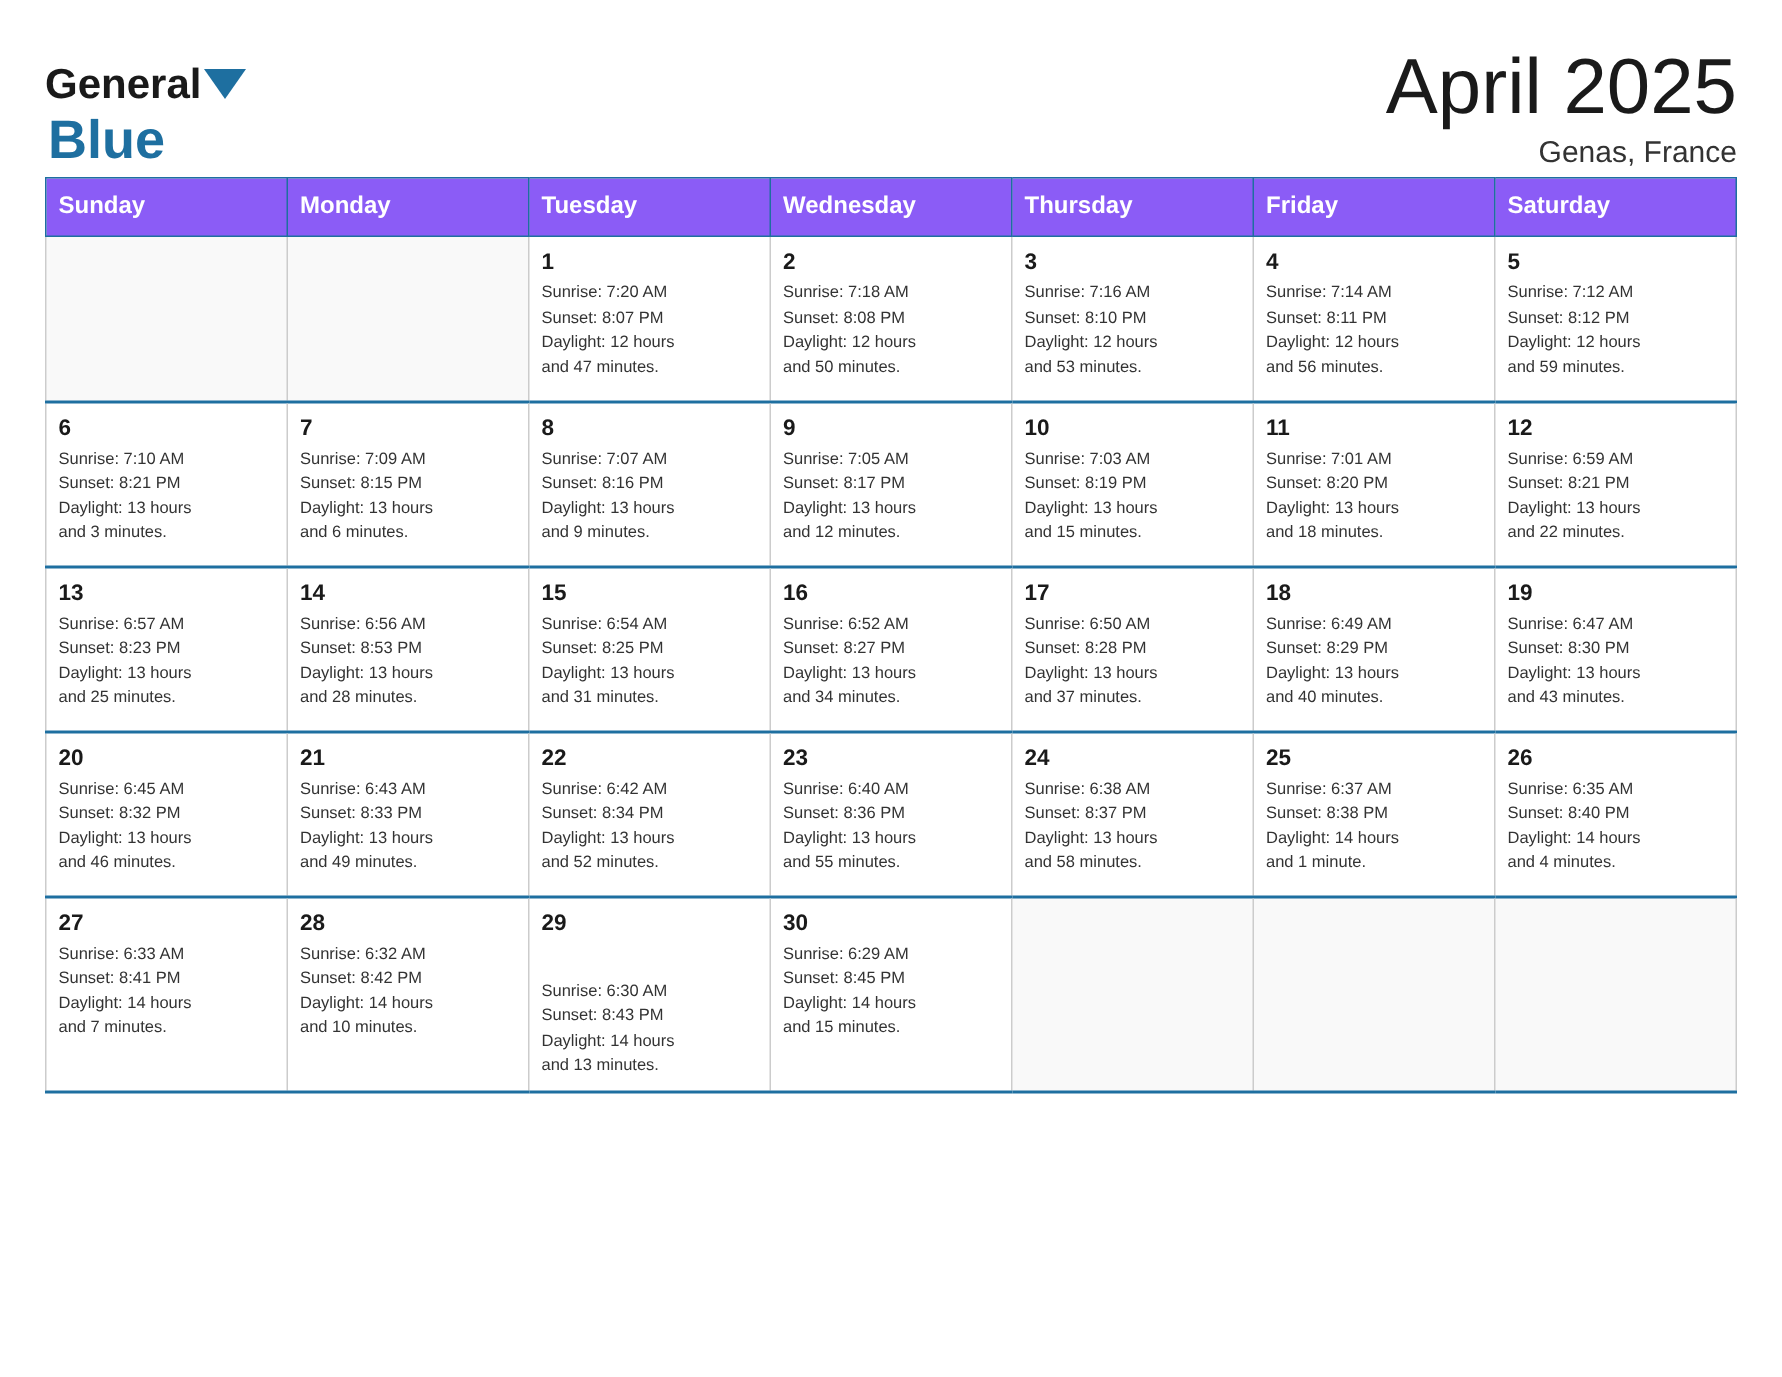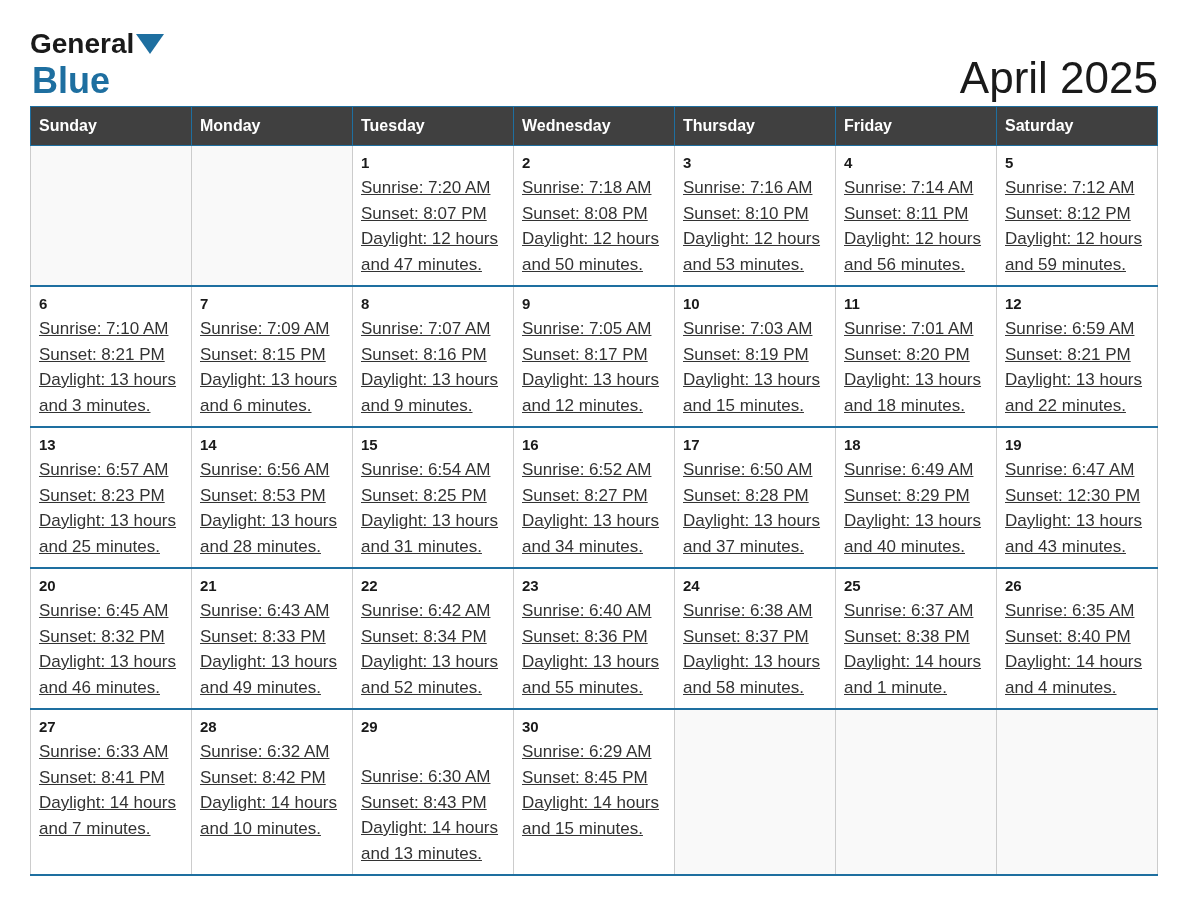--- a/index.html
+++ b/index.html
@@ -43,37 +43,37 @@
       color: #1e6fa0;
       font-size: 36px;
       font-weight: bold;
       margin-top: 2px;
       padding-left: 2px;
     }
     .title-block {
       text-align: right;
     }
     .month-title {
-      font-size: 44px;
+      font-size: 52px;
       font-weight: normal;
       color: #1a1a1a;
       line-height: 1.1;
     }
     .location {
       font-size: 20px;
       color: #333;
       margin-top: 4px;
     }
     table {
       width: 100%;
       border-collapse: collapse;
       table-layout: fixed;
     }
     thead tr th {
-      background-color: #404040;
+      background-color: #8b5cf6;
       color: #fff;
       padding: 10px 8px;
       text-align: left;
       font-size: 16px;
       font-weight: bold;
       border: 1px solid #1e6fa0;
     }
     tbody tr td {
       border: 1px solid #ccc;
       vertical-align: top;
@@ -89,24 +89,23 @@
       background: #fff;
     }
     .day-number {
       font-size: 15px;
       font-weight: bold;
       color: #1a1a1a;
       display: block;
       margin-bottom: 4px;
     }
     .day-info {
-      font-size: 17px;
+      font-size: 11px;
       color: #333;
       line-height: 1.5;
-      text-decoration: underline;
     }
     .empty-cell {
       background: #f9f9f9 !important;
     }
     tbody tr td {
       border-bottom: 2px solid #1e6fa0;
     }
     tbody tr td:first-child {
       border-left: 1px solid #ccc;
     }
@@ -117,20 +116,21 @@
 <div class="header">
   <div class="logo">
     <div class="logo-text">
       <span class="logo-general">General</span>
       <div class="logo-triangle"></div>
     </div>
     <div class="logo-blue">Blue</div>
   </div>
   <div class="title-block">
     <div class="month-title">April 2025</div>
+    <div class="location">Genas, France</div>
   </div>
 </div>
 
 <table>
   <thead>
     <tr>
     <th>Sunday</th>
         <th>Monday</th>
         <th>Tuesday</th>
         <th>Wednesday</th>
@@ -269,21 +269,21 @@
         <td>
           <span class="day-number">18</span>
           <div class="day-info" style="white-space: pre-line;">Sunrise: 6:49 AM
 Sunset: 8:29 PM
 Daylight: 13 hours
 and 40 minutes.</div>
         </td>
         <td>
           <span class="day-number">19</span>
           <div class="day-info" style="white-space: pre-line;">Sunrise: 6:47 AM
-Sunset: 12:30 PM
+Sunset: 8:30 PM
 Daylight: 13 hours
 and 43 minutes.</div>
         </td>
       </tr>
       <tr>
         <td>
           <span class="day-number">20</span>
           <div class="day-info" style="white-space: pre-line;">Sunrise: 6:45 AM
 Sunset: 8:32 PM
 Daylight: 13 hours

